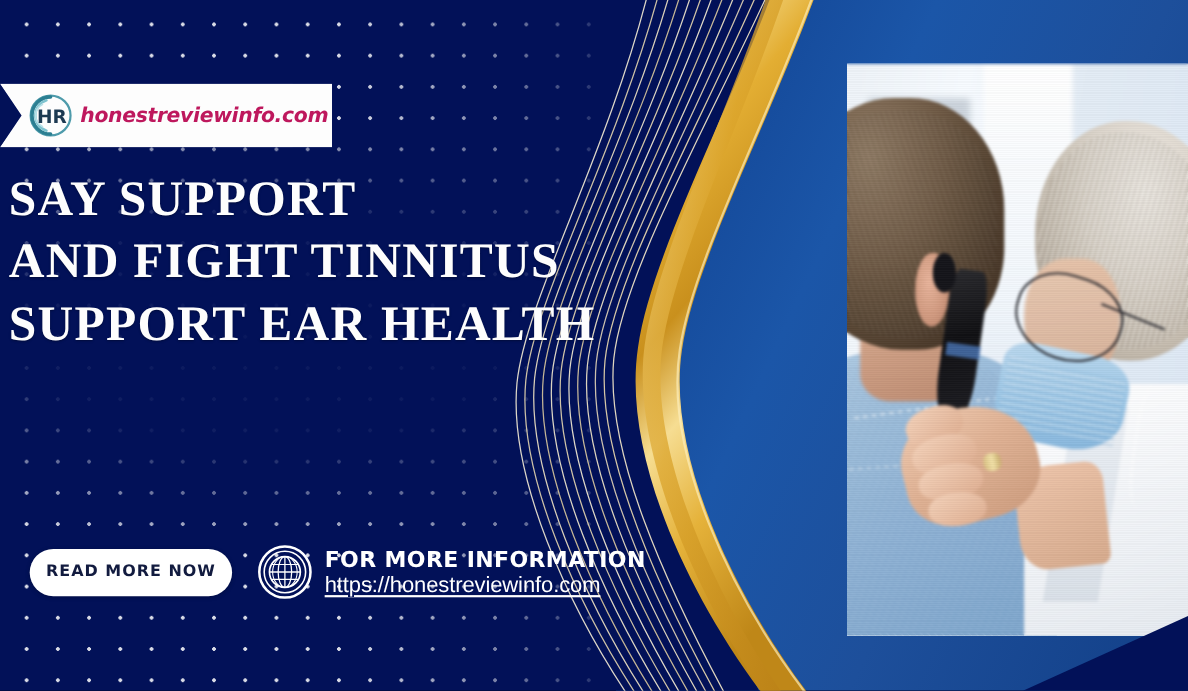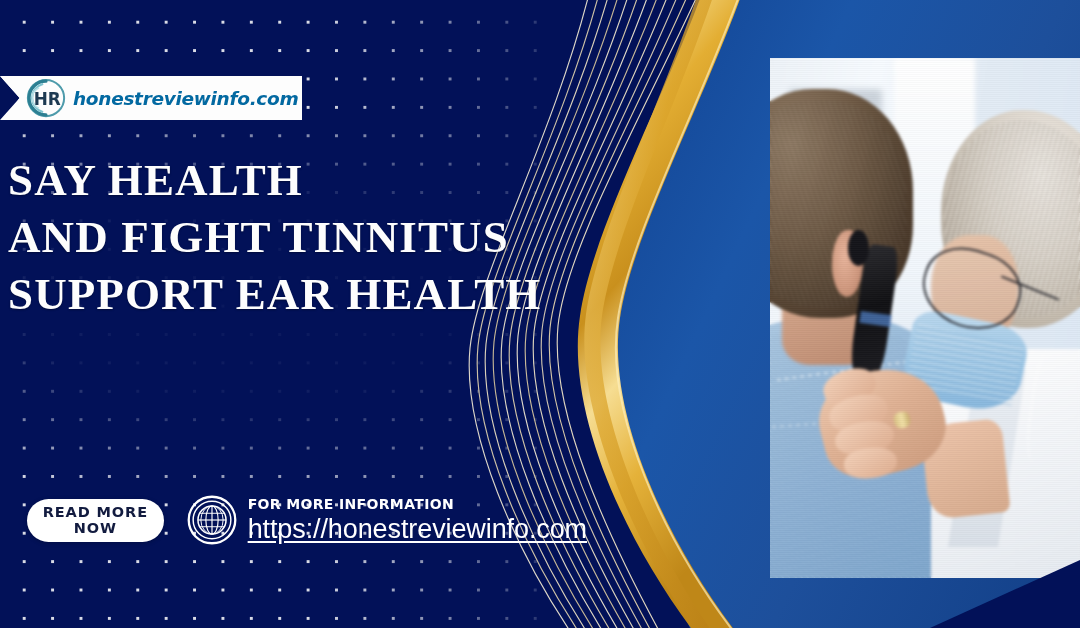--- a/index.html
+++ b/index.html
@@ -289,21 +289,21 @@
   }
   .ph-grain {
     position:absolute; inset:0;
     background:repeating-linear-gradient(0deg, rgba(255,255,255,.02) 0 1px, rgba(0,0,0,.025) 1px 2px);
   }
 
   
   .logo-banner {
     position:absolute;
     left:0px; top:76px;
-    width:302px; height:44px;
+    width:302px; height:58px;
     background:#fdfdfd;
     z-index:10;
     clip-path:polygon(0 0, 100% 0, 100% 18%, 100% 18%, 100% 18%, 100% 100%, 0 100%, 6.5% 50%);
     display:flex; align-items:center;
   }
   .logo-banner-inner {
     position:absolute; left:0; top:0; width:302px; height:58px;
     background:#fdfdfd;
     clip-path:polygon(0 0, 88% 0, 100% 50%, 88% 100%, 0 100%, 7% 50%);
   }
@@ -312,21 +312,21 @@
     display:flex; align-items:center; gap:7px;
     padding-left:26px;
   }
   .logo-mark { width:40px; height:40px; flex:0 0 40px; }
   .logo-text {
     font-family:"DejaVu Sans", sans-serif;
     font-style:italic;
     font-weight:bold;
     font-size:18.5px;
     letter-spacing:-.3px;
-    color:#0369a1;
+    color:#be185d;
     white-space:nowrap;
   }
 
   
   .headline {
     position:absolute;
     left:8px; top:152px;
     width:560px;
     z-index:9;
   }
@@ -371,30 +371,30 @@
   }
   .info-block {
     margin-left:10px;
     display:flex; flex-direction:column;
     justify-content:center;
     line-height:1.04;
   }
   .info-title {
     font-family:"DejaVu Sans", sans-serif;
     font-weight:bold;
-    font-size:14px;
+    font-size:20px;
     letter-spacing:.35px;
     color:#ffffff;
     white-space:nowrap;
   }
   .info-url {
     margin-top:3px;
     font-family:"Liberation Sans", sans-serif;
     font-weight:normal;
-    font-size:27px;
+    font-size:20px;
     letter-spacing:-.1px;
     color:#ffffff;
     text-decoration:underline;
     text-underline-offset:2.5px;
     white-space:nowrap;
     cursor:pointer;
   }
 </style>
 </head>
 <body>
@@ -517,21 +517,21 @@
         <path d="M32,5 A27,27 0 0 0 32,59" fill="none" stroke="#2c7f92" stroke-width="5" stroke-linecap="round"></path>
         <path d="M26,10 A23,23 0 0 0 26,54" fill="none" stroke="#7fc3cf" stroke-width="3.6" stroke-linecap="round"></path>
         <path d="M20,16 A18,18 0 0 0 20,48" fill="none" stroke="#b9e0e7" stroke-width="2.6" stroke-linecap="round"></path>
         <text x="34" y="43" text-anchor="middle" font-family="DejaVu Sans, sans-serif" font-size="27" font-weight="bold" fill="#1d3a52">HR</text>
       </svg>
       <span class="logo-text">honestreviewinfo.com</span>
     </div>
   </div>
 
   <div class="headline">
-    <div class="headline-line">SAY HEALTH</div>
+    <div class="headline-line">SAY SUPPORT</div>
     <div class="headline-line">AND FIGHT TINNITUS</div>
     <div class="headline-line">SUPPORT EAR HEALTH</div>
   </div>
 
   <div class="cta-row">
     <button class="read-more-btn">READ MORE NOW</button>
 
     <div class="globe-wrap">
       <svg width="50" height="50" viewBox="0 0 52 52">
         <circle cx="26" cy="26" r="24.2" fill="none" stroke="#ffffff" stroke-width="2.4"></circle>

